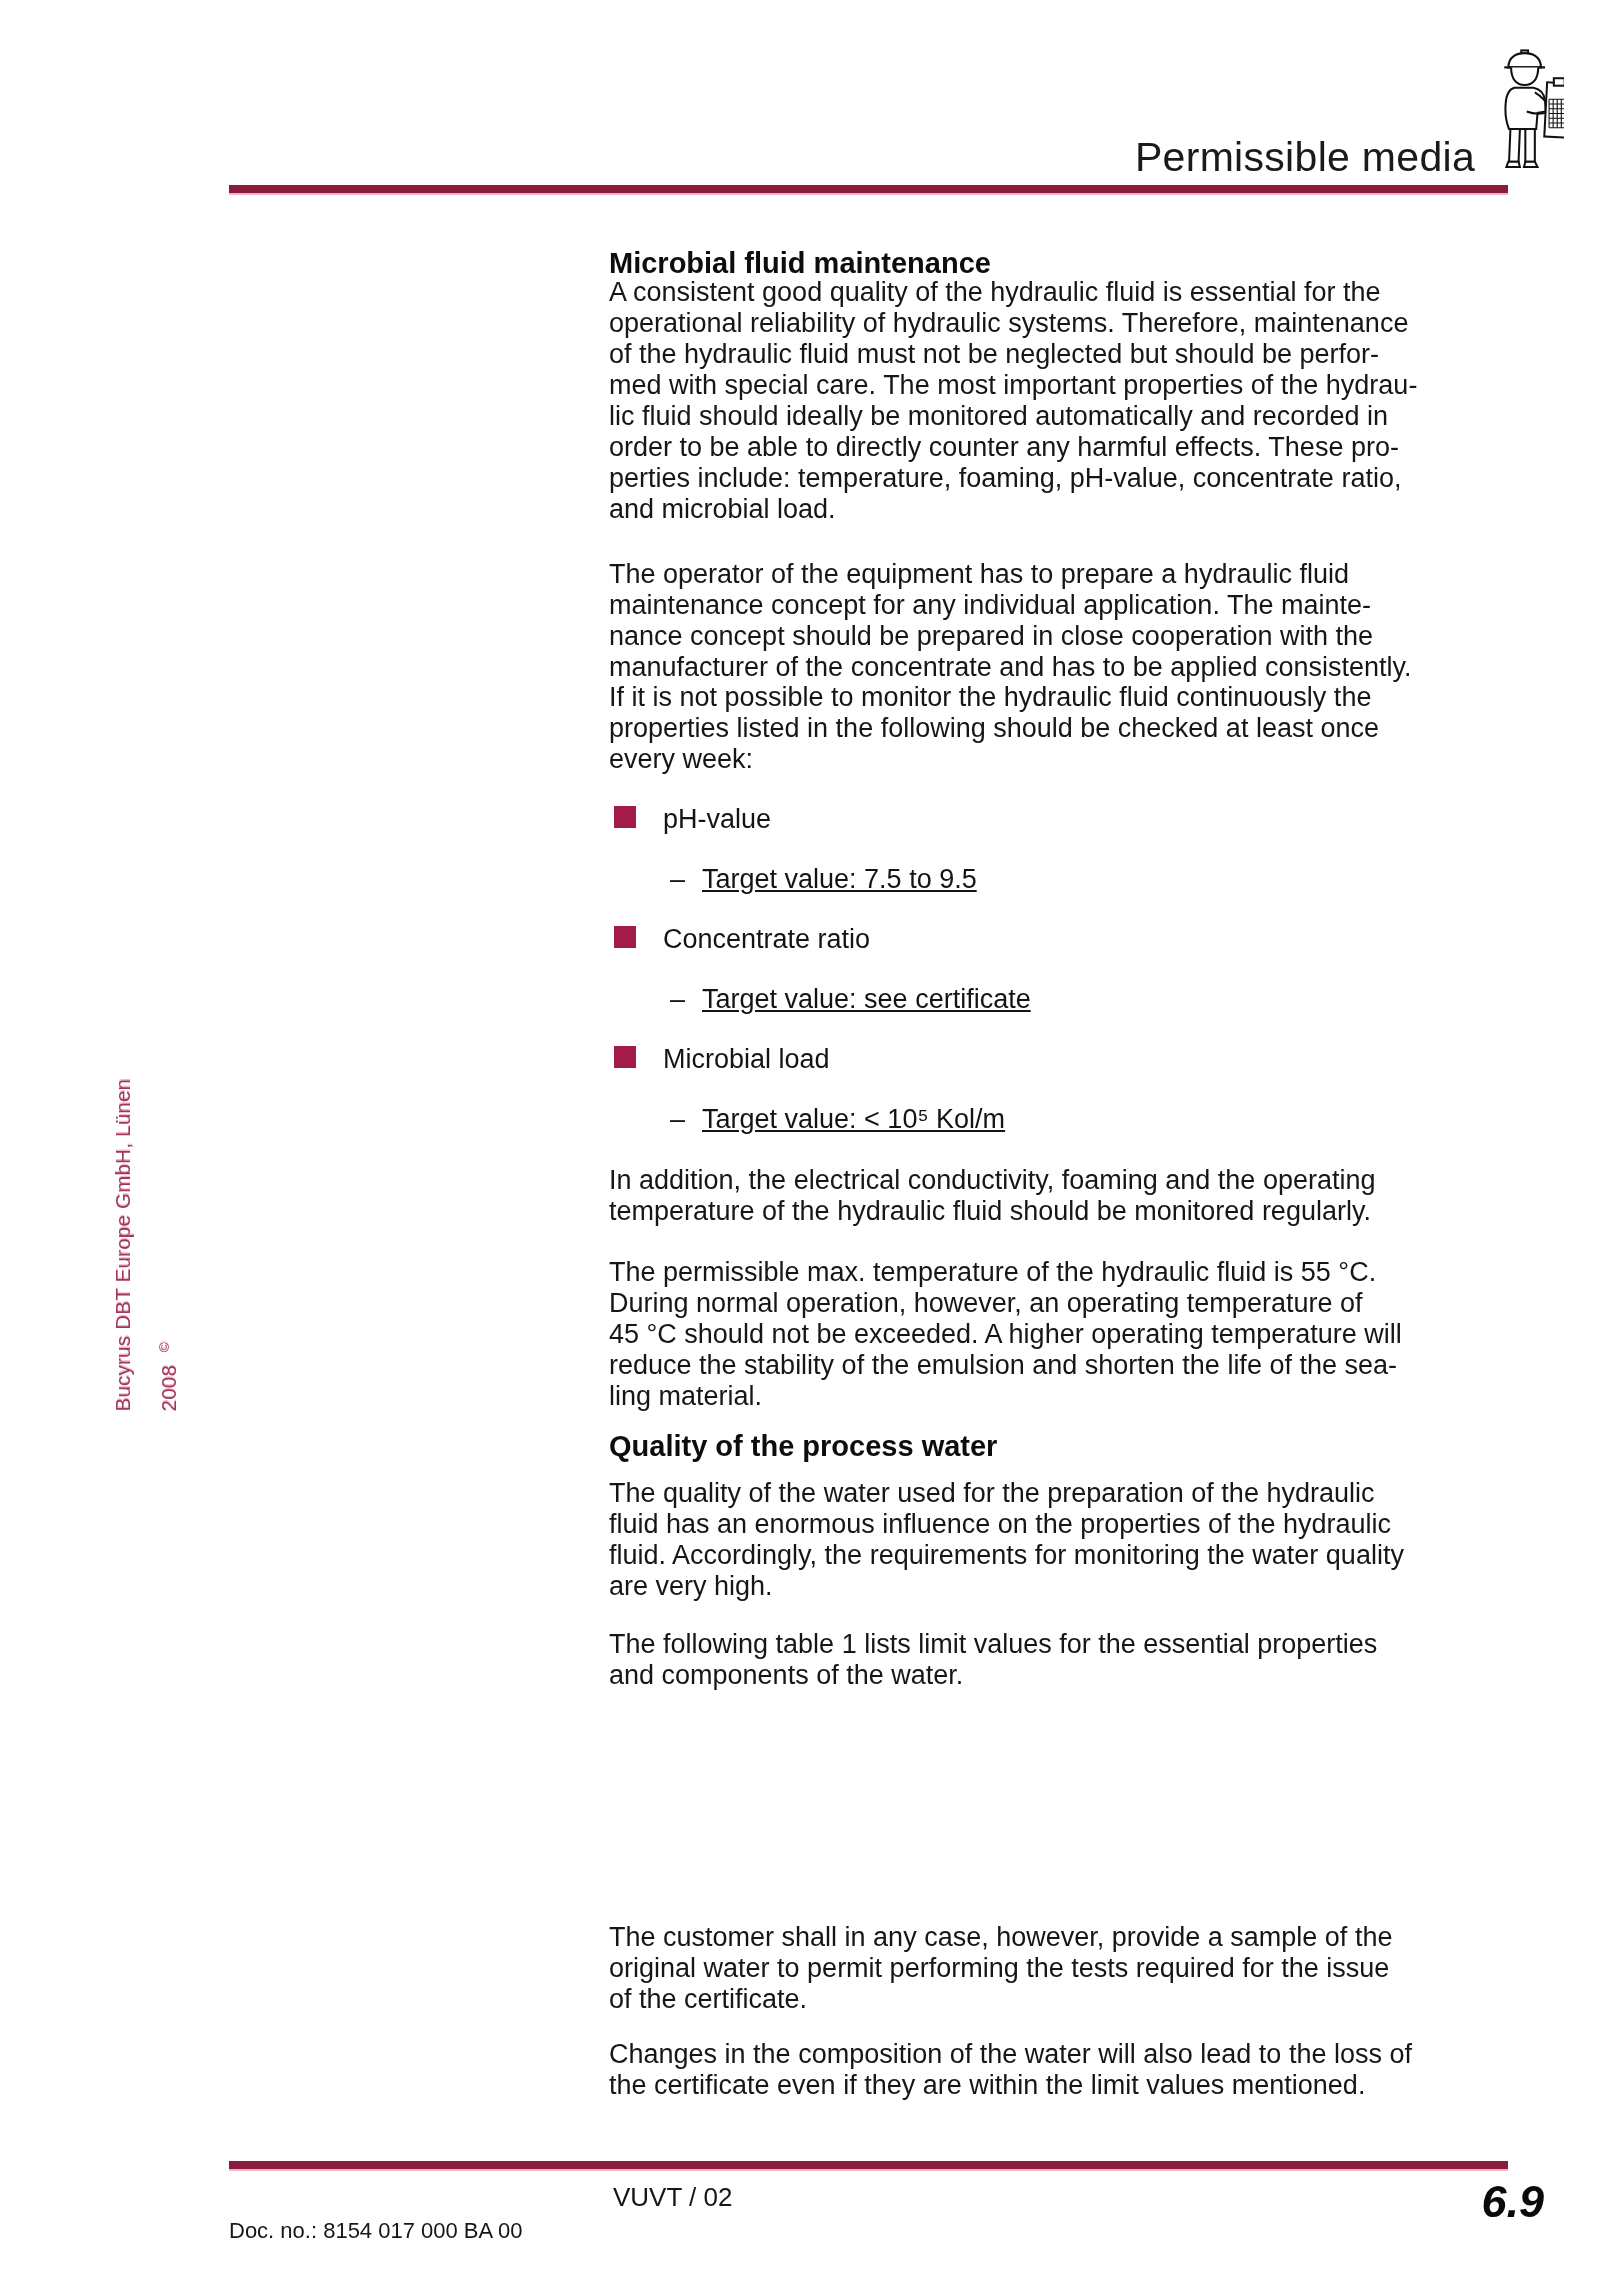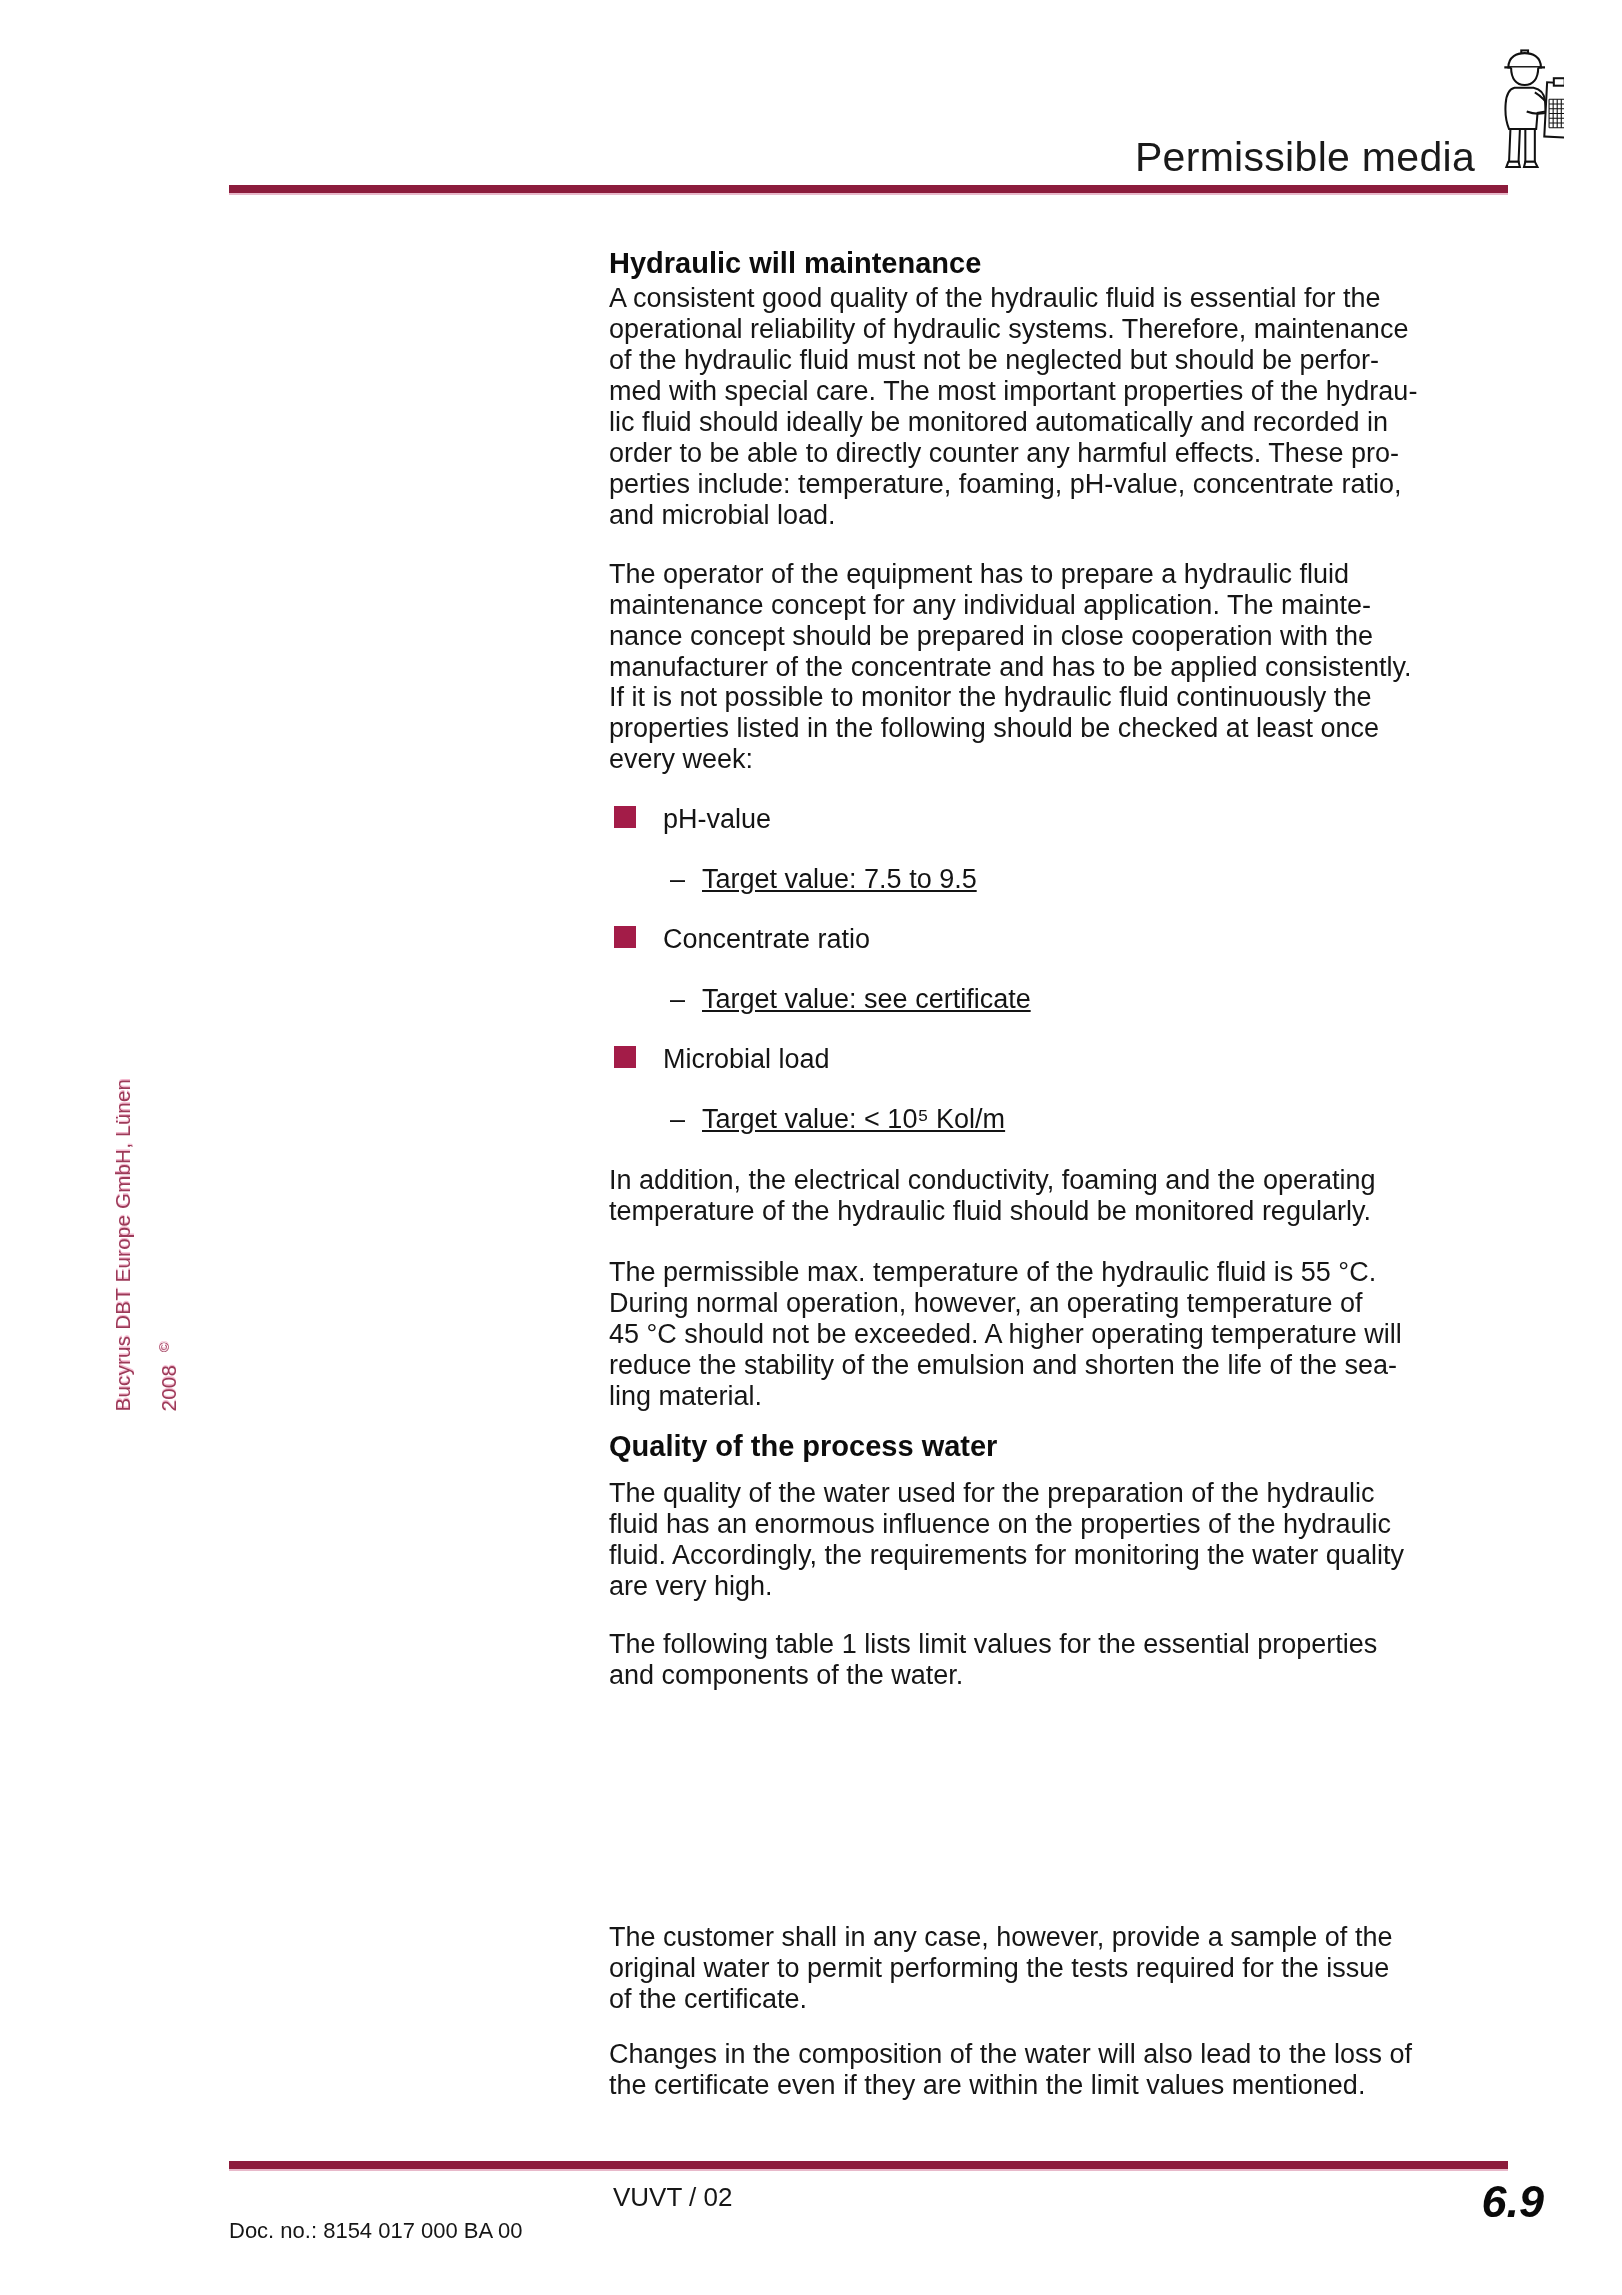--- a/index.html
+++ b/index.html
@@ -71,22 +71,22 @@
     </svg>
   </div>
 
   <div class="rule top"></div>
 
   <div class="sidebar-imprint">
     <span>Bucyrus DBT Europe GmbH, Lünen 2008</span>
     <span class="copyright">©</span>
   </div>
 
-  <div class="heading" style="top:247px">Hydraulic will maintenance</div>
-  <div class="para" style="top:283px">A consistent good quality of the hydraulic fluid is essential for the
+  <div class="heading" style="top:247px">Microbial fluid maintenance</div>
+  <div class="para" style="top:277px">A consistent good quality of the hydraulic fluid is essential for the
 operational reliability of hydraulic systems. Therefore, maintenance
 of the hydraulic fluid must not be neglected but should be perfor-
 med with special care. The most important properties of the hydrau-
 lic fluid should ideally be monitored automatically and recorded in
 order to be able to directly counter any harmful effects. These pro-
 perties include: temperature, foaming, pH-value, concentrate ratio,
 and microbial load.</div>
   <div class="para" style="top:559px">The operator of the equipment has to prepare a hydraulic fluid
 maintenance concept for any individual application. The mainte-
 nance concept should be prepared in close cooperation with the

